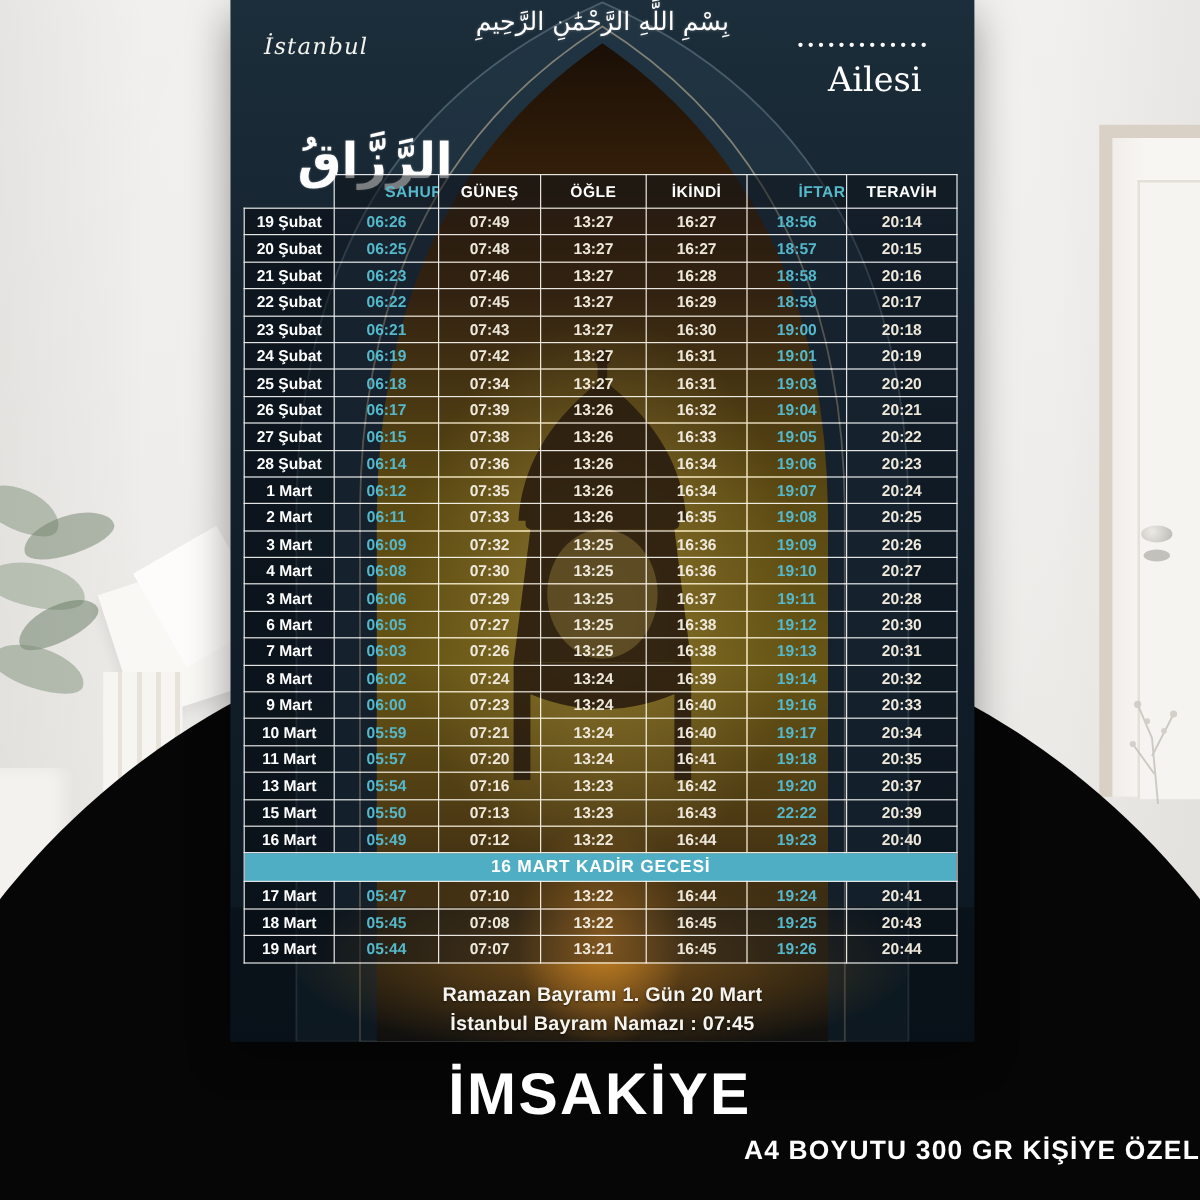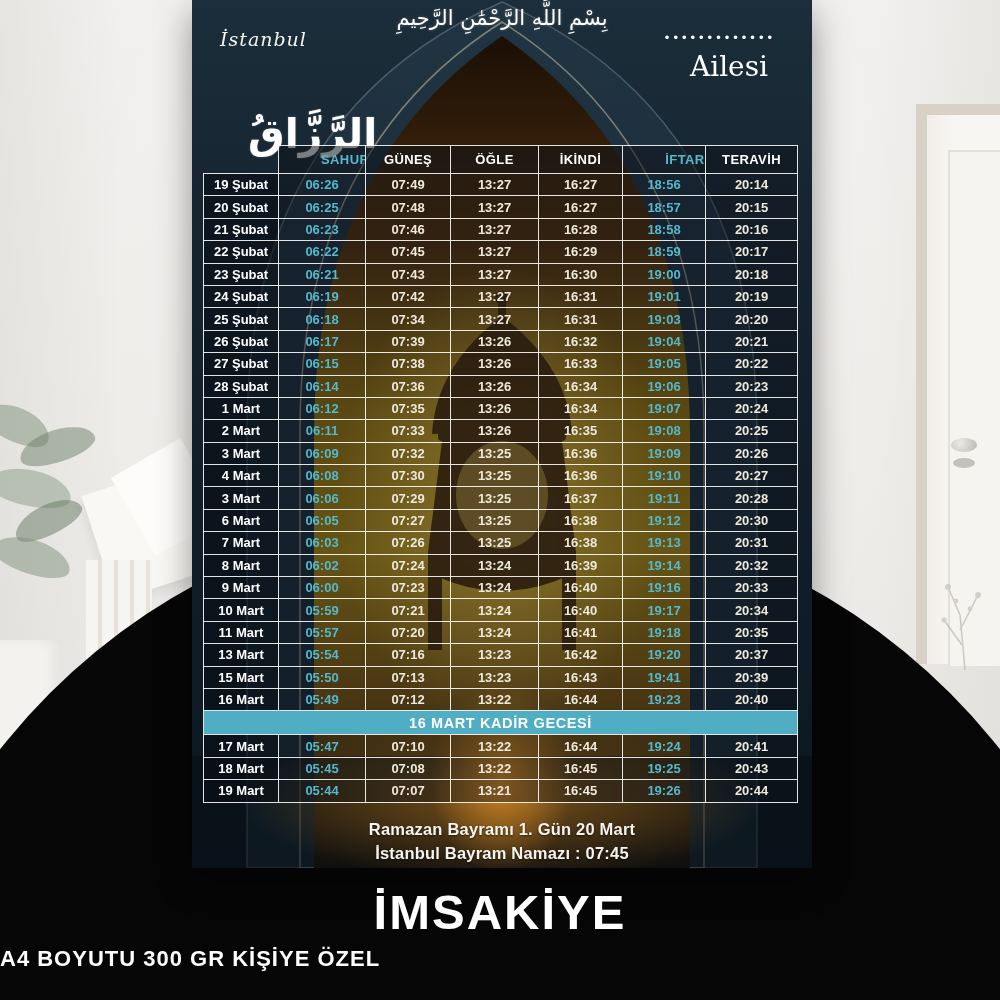--- a/index.html
+++ b/index.html
@@ -66,21 +66,21 @@
   .ptable td.banner{height:23px;background:#4fadc4;color:#ffffff;font-weight:bold;
     font-size:14.5px;letter-spacing:.6px;}
 
   .poster-footer{position:absolute;left:0;right:0;top:818px;z-index:3;text-align:center;
     color:#f6f4ef;font-size:16.5px;font-weight:bold;line-height:1.45;letter-spacing:.2px;
     text-shadow:0 1px 2px rgba(0,0,0,.6);}
 
   
   .caption-title{position:absolute;left:0;right:0;top:884px;text-align:center;z-index:5;
     color:#ffffff;font-size:49px;font-weight:bold;letter-spacing:2px;}
-  .caption-sub{position:absolute;left:0;right:0;top:946px;text-align:left;z-index:5;
+  .caption-sub{position:absolute;left:0;right:0;top:946px;text-align:right;z-index:5;
     color:#ffffff;font-size:22px;font-weight:bold;letter-spacing:1px;}
 </style>
 </head>
 <body>
 
 <div class="stage">
 
   <div class="wall-shade"></div>
 
   <div class="door-frame"></div>
@@ -381,21 +381,21 @@
             <td class="time">16:42</td>
             <td class="time hl">19:20</td>
             <td class="time">20:37</td>
           </tr>
           <tr>
             <td class="date">15 Mart</td>
             <td class="time hl">05:50</td>
             <td class="time">07:13</td>
             <td class="time">13:23</td>
             <td class="time">16:43</td>
-            <td class="time hl">19:41</td>
+            <td class="time hl">22:22</td>
             <td class="time">20:39</td>
           </tr>
           <tr>
             <td class="date">16 Mart</td>
             <td class="time hl">05:49</td>
             <td class="time">07:12</td>
             <td class="time">13:22</td>
             <td class="time">16:44</td>
             <td class="time hl">19:23</td>
             <td class="time">20:40</td>

